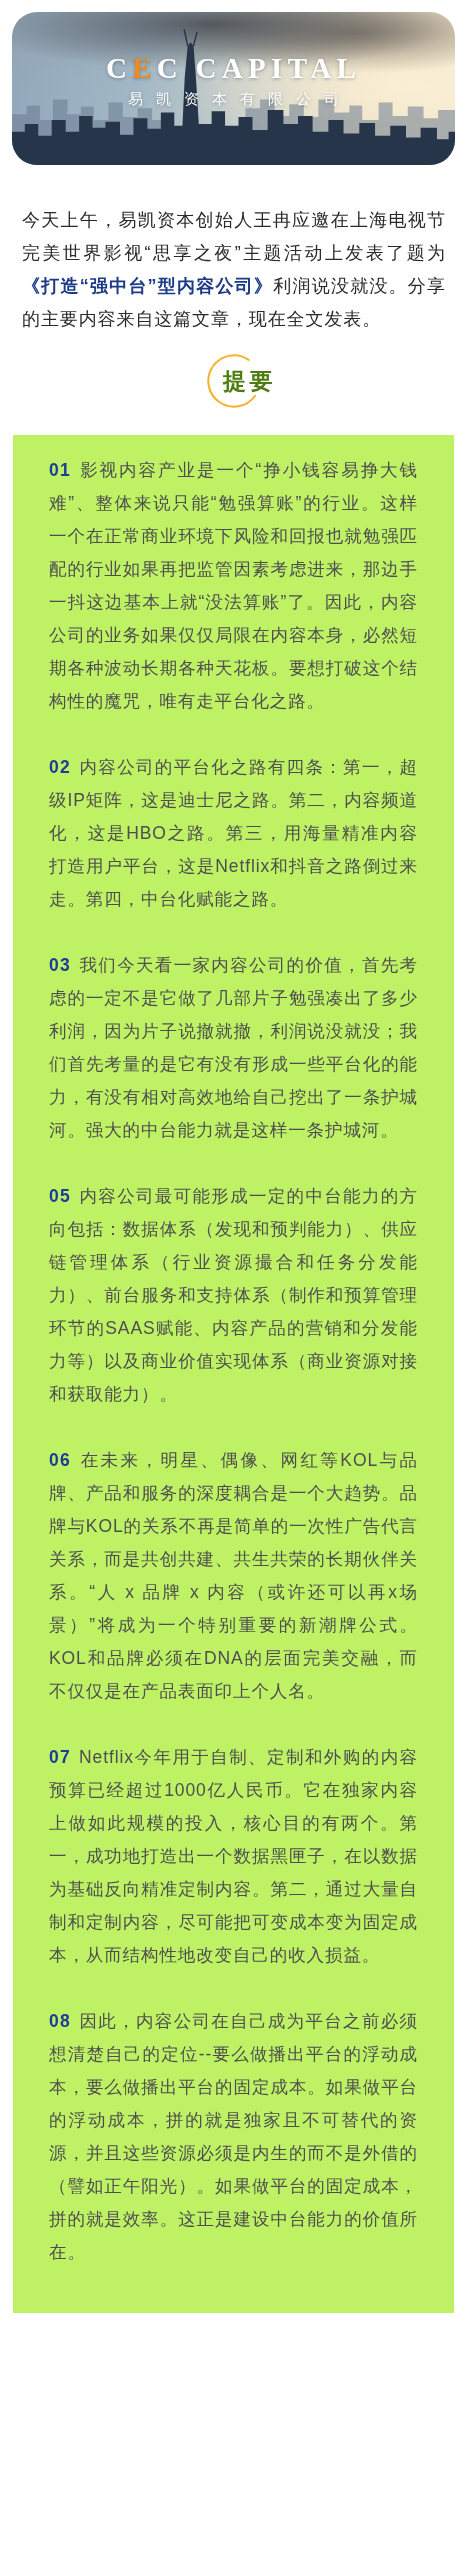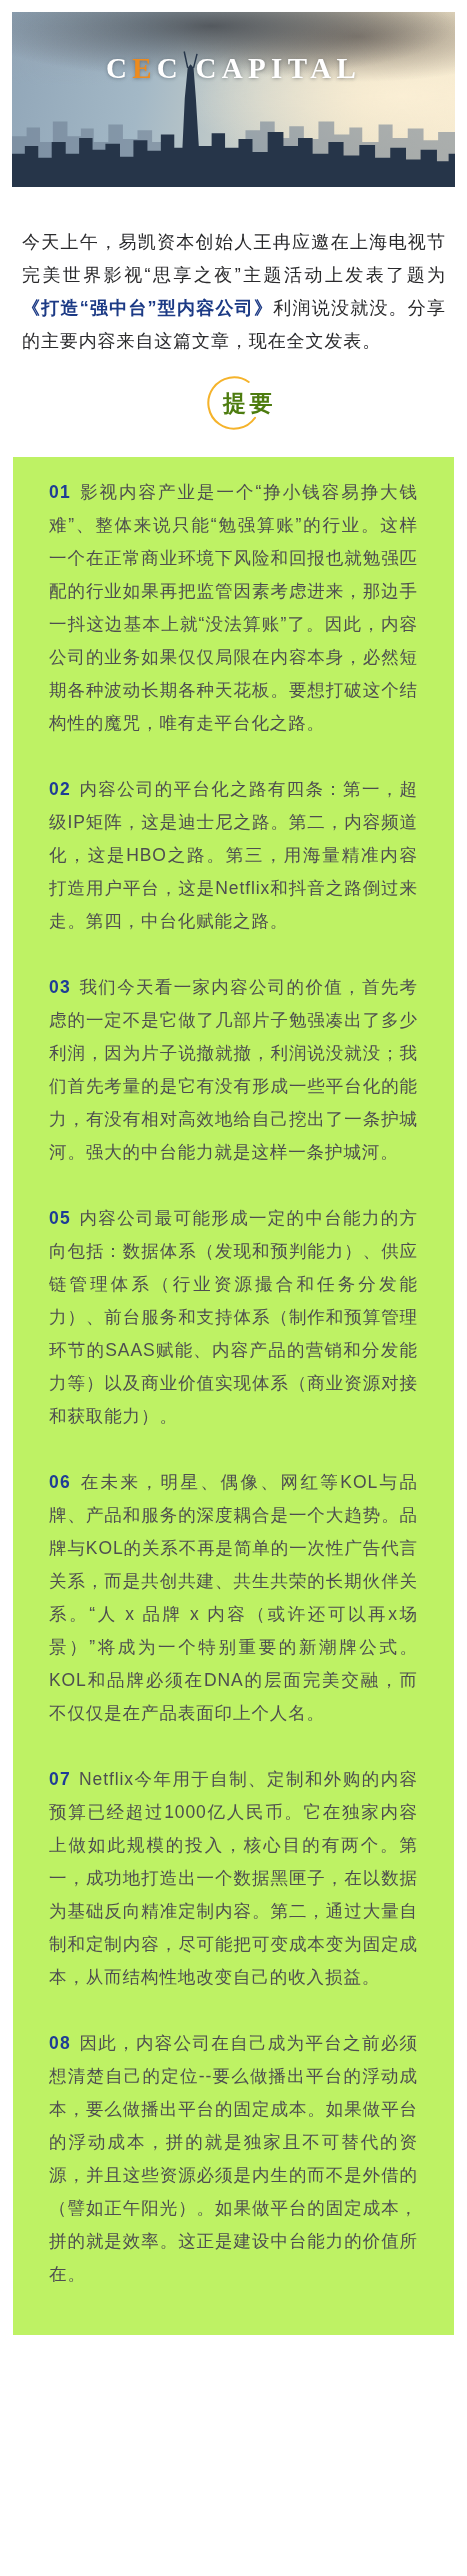--- a/index.html
+++ b/index.html
@@ -6,28 +6,29 @@
   body{
     width:467px;
     font-family:"Liberation Sans","DejaVu Sans",sans-serif;
     color:#2a2a2c;
   }
 
   
   .hero{
     position:relative;
     margin:11.7px 11.7px 0 11.7px;
-    height:175px;
+    height:153px;
     overflow:hidden;
     background:
       radial-gradient(55% 30% at 45% 8%, rgba(68,72,78,.85) 0%, rgba(68,72,78,0) 100%),
       radial-gradient(40% 26% at 78% 14%, rgba(108,96,86,.70) 0%, rgba(108,96,86,0) 100%),
       radial-gradient(35% 22% at 12% 20%, rgba(150,165,180,.50) 0%, rgba(150,165,180,0) 100%),
       radial-gradient(50% 45% at 88% 48%, rgba(252,240,214,.90) 0%, rgba(252,240,214,0) 100%),
       linear-gradient(100deg,#91a6b8 0%,#a3b8c6 30%,#c9cfc9 55%,#e8dfc6 78%,#f4e8cd 100%);
+    border-radius: 25px;
   }
   .skyline{position:absolute;left:0;bottom:0;width:100%;height:153px;display:block;}
   .logo{
     position:absolute;top:42px;left:0;width:100%;
     text-align:center;color:#ffffff;
     text-shadow:0 0.6px 3.5px rgba(20,30,40,.35);
   }
   .logo-en{
     font-family:"Liberation Serif","DejaVu Serif",serif;
     font-size:29px;font-weight:700;letter-spacing:5.3px;line-height:1;
@@ -84,20 +85,21 @@
 
 <div class="hero">
   <svg class="skyline" viewBox="0 0 760 262" preserveAspectRatio="none" aria-hidden="true">
     <path fill="#6b7c8f" opacity="0.55" d="M0 262 V175 H25 V160 H48 V185 H70 V150 H95 V175 H118 V162 H140 V185 H165 V155 H190 V180 H215 V165 H240 V185 H262 V262 Z"></path>
     <path fill="#6b7c8f" opacity="0.55" d="M400 262 V165 H425 V150 H450 V178 H475 V158 H500 V180 H525 V150 H552 V172 H578 V160 H600 V185 H628 V155 H652 V178 H678 V162 H705 V182 H730 V168 H760 V262 Z"></path>
     <path fill="#263549" d="M0 262 V205 H22 V192 H45 V212 H68 V185 H92 V205 H115 V178 H138 V198 H160 V188 H185 V210 H208 V182 H232 V200 H255 V172 H278 V195 H292 L296 110 L301 58 L306 52 L311 58 L315 110 L320 192 H342 V170 H365 V195 H388 V180 H412 V202 H438 V168 H465 V192 H490 V178 H515 V205 H542 V185 H568 V208 H595 V190 H622 V212 H648 V195 H675 V215 H700 V198 H728 V218 H748 V205 H760 V262 Z"></path>
     <path d="M301 58 L295 30 M311 58 L317 34" stroke="#263549" stroke-width="2.5" fill="none"></path>
   </svg>
   <div class="logo">
     <div class="logo-en"><span>C</span><span class="accent">E</span><span>C CAPITAL</span></div>
+    <div class="logo-cn">易凯资本有限公司</div>
   </div>
 </div>
 
 <p class="intro"><span>今天上午，易凯资本创始人王冉应邀在上海电视节完美世界影视“思享之夜”主题活动上发表了题为</span><span class="hl">《打造“强中台”型内容公司》</span><span>利润说没就没。分享的主要内容来自这篇文章，现在全文发表。</span></p>
 
 <div class="badge">
   <svg width="56" height="56" viewBox="0 0 96 96" aria-hidden="true">
     <circle cx="48" cy="48" r="44" fill="none" stroke="#f5b32b" stroke-width="3.5" stroke-linecap="round" stroke-dasharray="206 70" transform="rotate(35 48 48)"></circle>
   </svg>
   <span class="badge-label">提要</span>

